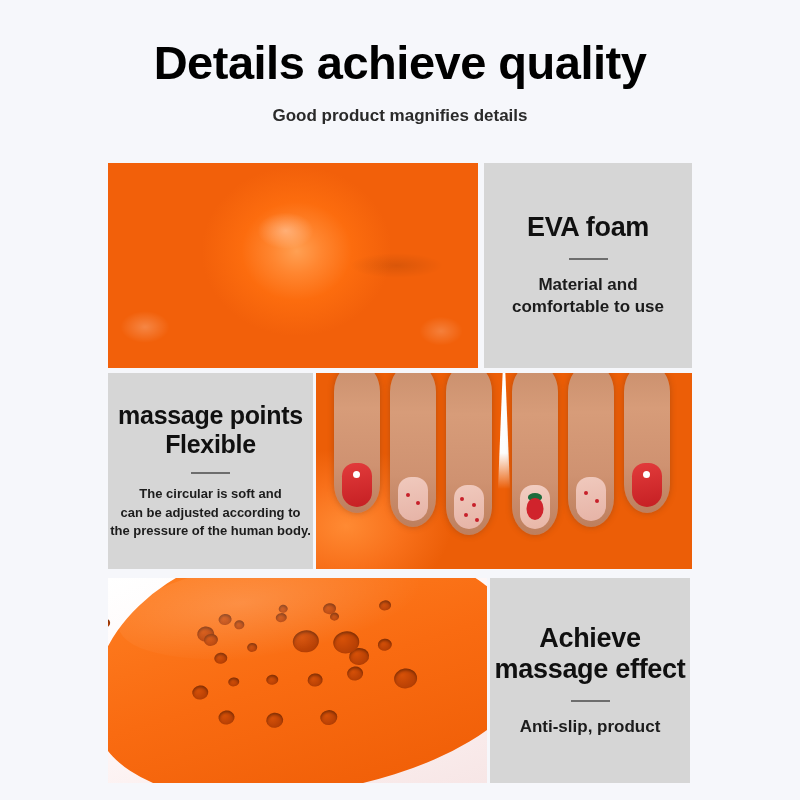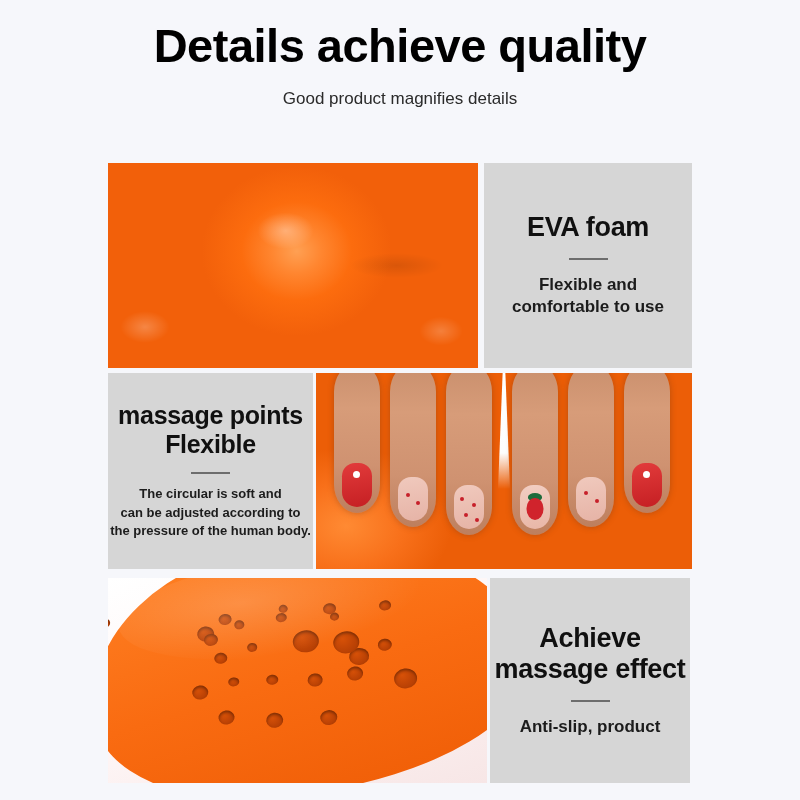--- a/index.html
+++ b/index.html
@@ -23,32 +23,32 @@
   
   .header {
     position: absolute;
     top: 0;
     left: 0;
     width: 800px;
     text-align: center;
   }
   .main-title {
     margin: 0;
-    padding-top: 21px;
+    padding-top: 38px;
     font-size: 47px;
     font-weight: bold;
     color: #000000;
     letter-spacing: -0.5px;
     line-height: 1.05;
   }
   .sub-title {
     margin: 0;
     padding-top: 19px;
     font-size: 17px;
-    font-weight: normal;
+    font-weight: bold;
     color: #2a2a2a;
     letter-spacing: 0px;
   }
 
   
   .row {
     position: absolute;
     display: flex;
     left: 108px;
     width: 584px;
@@ -268,21 +268,21 @@
       <div class="foam"></div>
       <span class="sr">close-up macro of orange EVA foam massage domes</span>
     </div>
 
     <div class="panel">
       <div class="panel-heading">
         <div>EVA foam</div>
       </div>
       <div class="divider"></div>
       <div class="panel-body">
-        <div>Flexible and</div>
+        <div>Material and</div>
         <div>comfortable to use</div>
       </div>
     </div>
 
   </div>
 
   <div class="row row-2">
 
     <div class="panel">
       <div class="panel-heading">

